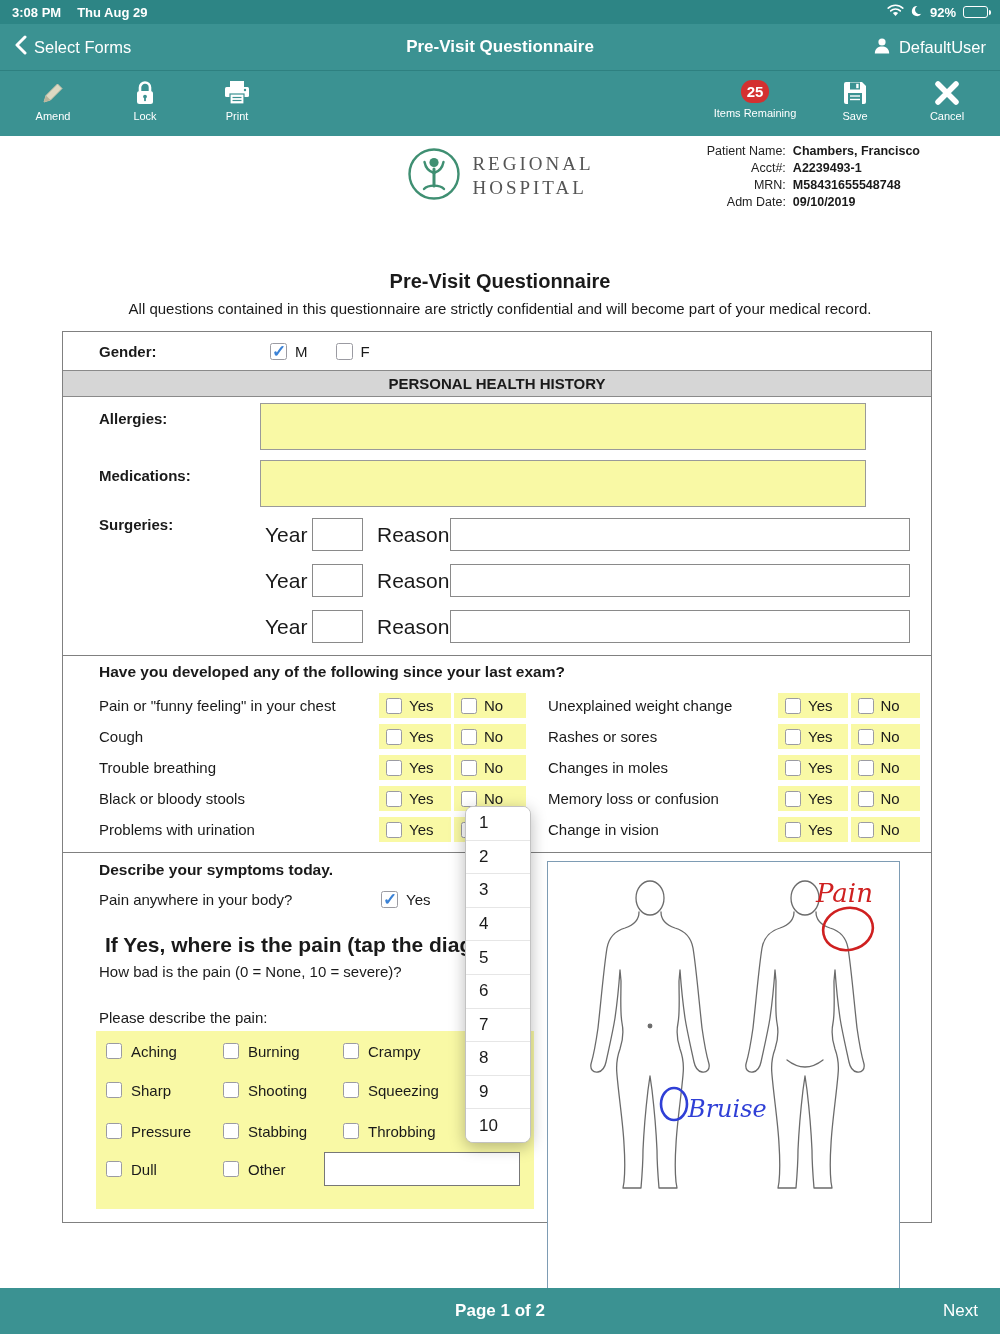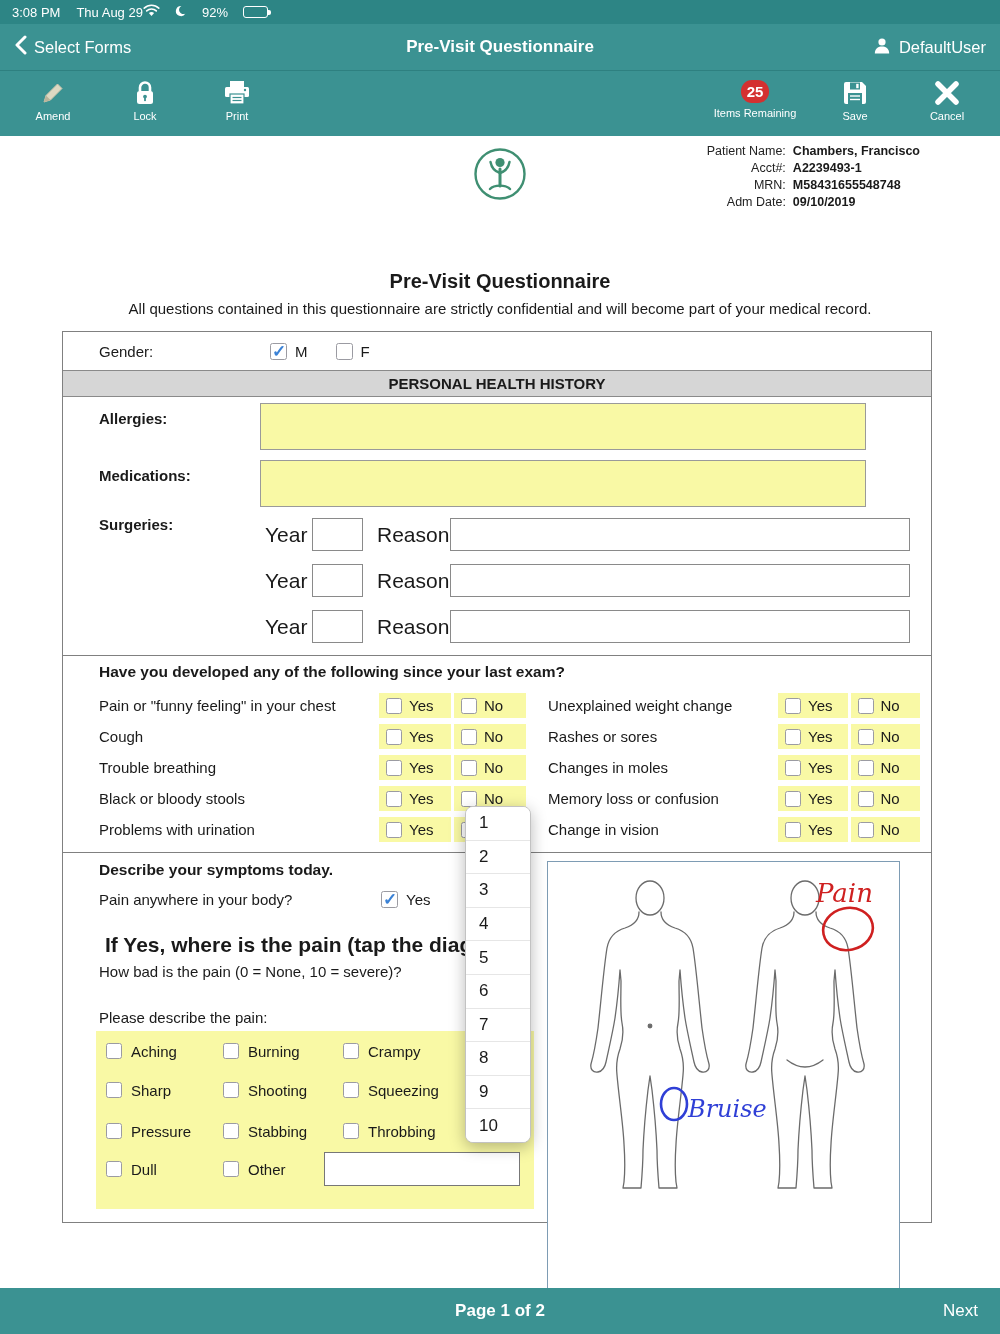--- a/index.html
+++ b/index.html
@@ -1,23 +1,23 @@
 <!DOCTYPE html>
 <html><head>
 <meta charset="utf-8">
 <style>
   *{margin:0;padding:0;box-sizing:border-box}
   html,body{background:#777}
   body{font-family:"Liberation Sans",sans-serif;color:#1a1a1a}
   .screen{position:relative;width:1000px;height:1334px;background:#fff;overflow:hidden;margin:0 auto}
 
   
-  .status-bar{height:24px;background:#2d8585;color:#fff;display:flex;align-items:center;padding:0 12px;font-size:13px;font-weight:normal}
+  .status-bar{height:24px;background:#2d8585;color:#fff;display:flex;justify-content:space-between;align-items:center;padding:0 12px;font-size:13px;font-weight:bold}
   .sb-left{display:flex;gap:16px}
-  .sb-right{display:flex;align-items:center;gap:15px}
+  .sb-right{display:flex;align-items:center;gap:7px}
   .batt{width:25px;height:12px;border:1.5px solid #fff;border-radius:3px;position:relative;padding:1.5px}
   .batt-fill{height:100%;width:88%;background:#fff;border-radius:1px}
   .batt-nub{position:absolute;right:-4px;top:2.5px;width:2.5px;height:5px;background:#fff;border-radius:0 2px 2px 0}
 
   
   .nav{height:46px;background:#3b9292;display:flex;align-items:center;position:relative;color:#fff;padding:0 14px}
   .nav-title{position:absolute;left:0;right:0;text-align:center;font-weight:bold;font-size:17px;pointer-events:none}
   .nav-back{display:flex;align-items:center;gap:7px;font-size:16.5px;z-index:2;cursor:pointer}
   .nav-user{margin-left:auto;display:flex;align-items:center;gap:8px;font-size:16.5px;z-index:2;cursor:pointer}
 
@@ -41,21 +41,21 @@
   .pi-label{text-align:right;color:#222}
   .pi-value{font-weight:bold}
 
   .page-title{position:absolute;top:134px;left:0;width:100%;text-align:center;font-size:20px;font-weight:bold}
   .confidential{position:absolute;top:164px;left:0;width:100%;text-align:center;font-size:15px}
 
   
   .form-box{position:absolute;top:195px;left:62px;width:870px;height:892px;border:1px solid #808080;background:#fff}
 
   .gender-row{height:38px;display:flex;align-items:center;padding-left:36px;font-size:15px}
-  .gender-label{font-weight:normal;width:171px}
+  .gender-label{font-weight:bold;width:171px}
 
   .cb{width:17px;height:17px;border:1.5px solid #9b9ba2;border-radius:2.5px;background:#fff;display:inline-block;position:relative;flex:none;cursor:pointer}
   .cb.checked::after{content:"\2713";position:absolute;left:1px;top:-3px;font-size:17px;font-weight:bold;color:#3b82d6}
   .cb-lab{margin-left:8px}
   .gender-row .cb + .cb-lab{margin-right:28px}
 
   .section-bar{height:27px;background:#d6d6d6;border-top:1px solid #8a8a8a;border-bottom:1px solid #8a8a8a;display:flex;align-items:center;justify-content:center;font-weight:bold;font-size:15px}
 
   .fields{position:relative;height:258px;font-size:15px}
   .f-label{position:absolute;left:36px;font-weight:bold;font-size:15px}
@@ -226,20 +226,24 @@
         <span>
           <svg width="56" height="56" viewBox="0 0 56 56">
             <circle cx="28" cy="28" r="24.5" stroke="#3f8f72" stroke-width="2.4" fill="none"></circle>
             <circle cx="28" cy="16.5" r="4.6" fill="#3f8f72"></circle>
             <path d="M28,23 L28,40" stroke="#3f8f72" stroke-width="3" stroke-linecap="round"></path>
             <path d="M28,27 C23,25.5 19.5,21.5 18.5,16" stroke="#3f8f72" stroke-width="2.4" fill="none" stroke-linecap="round"></path>
             <path d="M28,27 C33,25.5 36.5,21.5 37.5,16" stroke="#3f8f72" stroke-width="2.4" fill="none" stroke-linecap="round"></path>
             <path d="M18,43 C22,38.5 34,38.5 38,43" stroke="#3f8f72" stroke-width="2.4" fill="none" stroke-linecap="round"></path>
           </svg>
         </span>
+        <div class="logo-text">
+          <div>REGIONAL</div>
+          <div>HOSPITAL</div>
+        </div>
       </div>
       <div class="patient-info">
         <span class="pi-label">Patient Name:</span>
         <span class="pi-value">Chambers, Francisco</span>
         <span class="pi-label">Acct#:</span>
         <span class="pi-value">A2239493-1</span>
         <span class="pi-label">MRN:</span>
         <span class="pi-value">M58431655548748</span>
         <span class="pi-label">Adm Date:</span>
         <span class="pi-value">09/10/2019</span>

